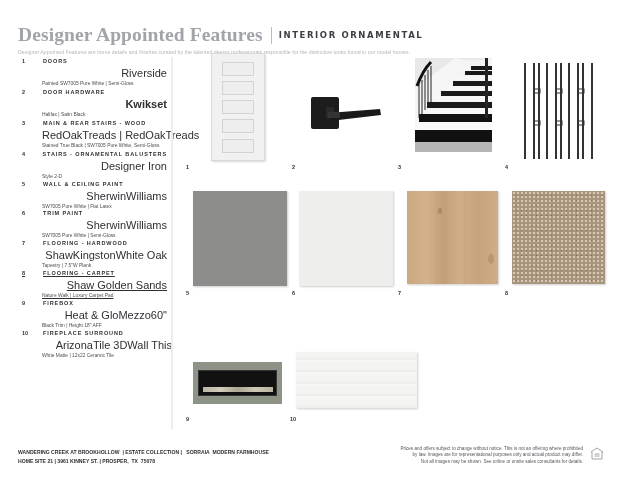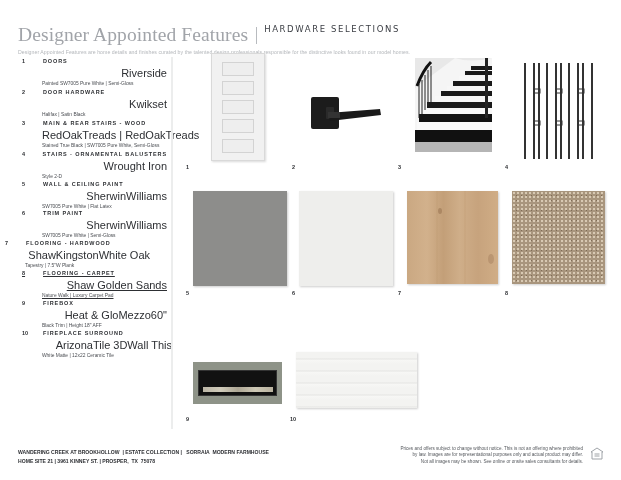--- a/index.html
+++ b/index.html
@@ -1,20 +1,20 @@
 <!DOCTYPE html>
 <html><head>
   <meta charset="utf-8">
   <style>
     * { box-sizing: border-box; margin: 0; padding: 0; }
     html, body { width: 621px; height: 480px; background: #ffffff; overflow: hidden; }
     body { position: relative; font-family: "Liberation Sans", sans-serif; color: #2d2f33; }
 
     .header { position: absolute; left: 18px; top: 24px; }
-    .title-row { display: flex; align-items: flex-start; }
+    .title-row { display: flex; align-items: center; font-weight: bold; }
     .title { font-family: "Liberation Serif", serif; font-size: 19.5px; color: #a1a4a9; letter-spacing: 0.1px; }
     .title-sep { width: 1px; height: 17px; background: #b8bbbf; margin: 0 7px 0 8px; align-self: center; }
     .subtitle-caps { font-family: "DejaVu Sans", sans-serif; font-size: 8.5px; letter-spacing: 1.6px; color: #3b3e44; }
     .tagline { font-size: 5.2px; color: #b4b7bb; margin-top: 3px; letter-spacing: 0.05px; }
     .num { position: absolute; left: 0; top: 0; font-size: 5.5px; font-weight: bold; color: #2d2f33; }
     .cat { font-size: 5.5px; font-weight: bold; letter-spacing: 0.9px; color: #2d2f33; margin-left: 1px; white-space: nowrap; }
     .name { font-size: 11px; color: #2d2f33; margin-top: 3px; white-space: nowrap; text-align: right; }
     .detail { font-size: 4.9px; color: #4a4d52; margin-top: 2px; white-space: nowrap; }
 
     .divider { position: absolute; left: 171px; top: 57px; width: 2px; height: 372px; background: #eceded; }
@@ -31,75 +31,75 @@
     .footer-right { position: absolute; right: 38px; top: 446px; font-size: 4.6px; color: #55585d; text-align: right; line-height: 6.4px; white-space: nowrap; }
     .eho { position: absolute; left: 590px; top: 447px; width: 14px; height: 14px; }
   </style>
 </head>
 <body>
 
 <div class="header" data-name="page-header">
   <div class="title-row">
     <span class="title" data-name="page-title">Designer Appointed Features</span>
     <span class="title-sep" data-name="title-divider"></span>
-    <span class="subtitle-caps" data-name="page-subtitle">HARDWARE SELECTIONS</span>
+    <span class="subtitle-caps" data-name="page-subtitle">INTERIOR ORNAMENTAL</span>
   </div>
   <div class="tagline" data-name="page-tagline">Designer Appointed Features are home details and finishes curated by the talented design professionals responsible for the distinctive looks found in our model homes.</div>
 </div>
 
 <div data-name="selection-entries">
   <div data-name="selection-entry-1" style="position:absolute;left:22px;top:58px;width:145px;">
     <div style="display:flex;">
         <span class="num" style="position:static;width:20px;" data-name="selection-number">1</span>
         <span class="cat" data-name="selection-category">DOORS</span>
       </div>
     <div class="name" style="margin-left:20px;" data-name="selection-name">Riverside</div>
     <div class="detail" style="margin-left:20px;" data-name="selection-detail">Painted SW7005 Pure White | Semi-Gloss</div>
   </div>
   <div data-name="selection-entry-2" style="position:absolute;left:22px;top:89px;width:145px;">
     <div style="display:flex;">
         <span class="num" style="position:static;width:20px;" data-name="selection-number">2</span>
         <span class="cat" data-name="selection-category">DOOR HARDWARE</span>
       </div>
-    <div class="name" style="margin-left:36px;" data-name="selection-name">Kwikset</div>
+    <div class="name" style="margin-left:36px;font-weight:bold;" data-name="selection-name">Kwikset</div>
     <div class="detail" style="margin-left:20px;" data-name="selection-detail">Halifax | Satin Black</div>
   </div>
   <div data-name="selection-entry-3" style="position:absolute;left:22px;top:120px;width:145px;">
     <div style="display:flex;">
         <span class="num" style="position:static;width:20px;" data-name="selection-number">3</span>
         <span class="cat" data-name="selection-category">MAIN &amp; REAR STAIRS - WOOD</span>
       </div>
     <div class="name" style="margin-left:20px;" data-name="selection-name">RedOakTreads | RedOakTreads</div>
     <div class="detail" style="margin-left:20px;" data-name="selection-detail">Stained True Black | SW7005 Pure White, Semi-Gloss</div>
   </div>
   <div data-name="selection-entry-4" style="position:absolute;left:22px;top:151px;width:145px;">
     <div style="display:flex;">
         <span class="num" style="position:static;width:20px;" data-name="selection-number">4</span>
         <span class="cat" data-name="selection-category">STAIRS - ORNAMENTAL BALUSTERS</span>
       </div>
-    <div class="name" style="margin-left:20px;" data-name="selection-name">Wrought Iron</div>
+    <div class="name" style="margin-left:20px;" data-name="selection-name">Designer Iron</div>
     <div class="detail" style="margin-left:20px;" data-name="selection-detail">Style 2-D</div>
   </div>
   <div data-name="selection-entry-5" style="position:absolute;left:22px;top:181px;width:145px;">
     <div style="display:flex;">
         <span class="num" style="position:static;width:20px;" data-name="selection-number">5</span>
         <span class="cat" data-name="selection-category">WALL &amp; CEILING PAINT</span>
       </div>
     <div class="name" style="margin-left:20px;" data-name="selection-name">SherwinWilliams</div>
     <div class="detail" style="margin-left:20px;" data-name="selection-detail">SW7005 Pure White | Flat Latex</div>
   </div>
   <div data-name="selection-entry-6" style="position:absolute;left:22px;top:210px;width:145px;">
     <div style="display:flex;">
         <span class="num" style="position:static;width:20px;" data-name="selection-number">6</span>
         <span class="cat" data-name="selection-category">TRIM PAINT</span>
       </div>
     <div class="name" style="margin-left:20px;" data-name="selection-name">SherwinWilliams</div>
     <div class="detail" style="margin-left:20px;" data-name="selection-detail">SW7005 Pure White | Semi-Gloss</div>
   </div>
-  <div data-name="selection-entry-7" style="position:absolute;left:5px;top:240px;width:145px;">
+  <div data-name="selection-entry-7" style="position:absolute;left:22px;top:240px;width:145px;">
     <div style="display:flex;">
         <span class="num" style="position:static;width:20px;" data-name="selection-number">7</span>
         <span class="cat" data-name="selection-category">FLOORING - HARDWOOD</span>
       </div>
     <div class="name" style="margin-left:20px;" data-name="selection-name">ShawKingstonWhite Oak</div>
     <div class="detail" style="margin-left:20px;" data-name="selection-detail">Tapestry | 7.5"W Plank</div>
   </div>
   <div data-name="selection-entry-8" style="position:absolute;left:22px;top:270px;width:145px;text-decoration:underline;">
     <div style="display:flex;">
         <span class="num" style="position:static;width:20px;" data-name="selection-number">8</span>

